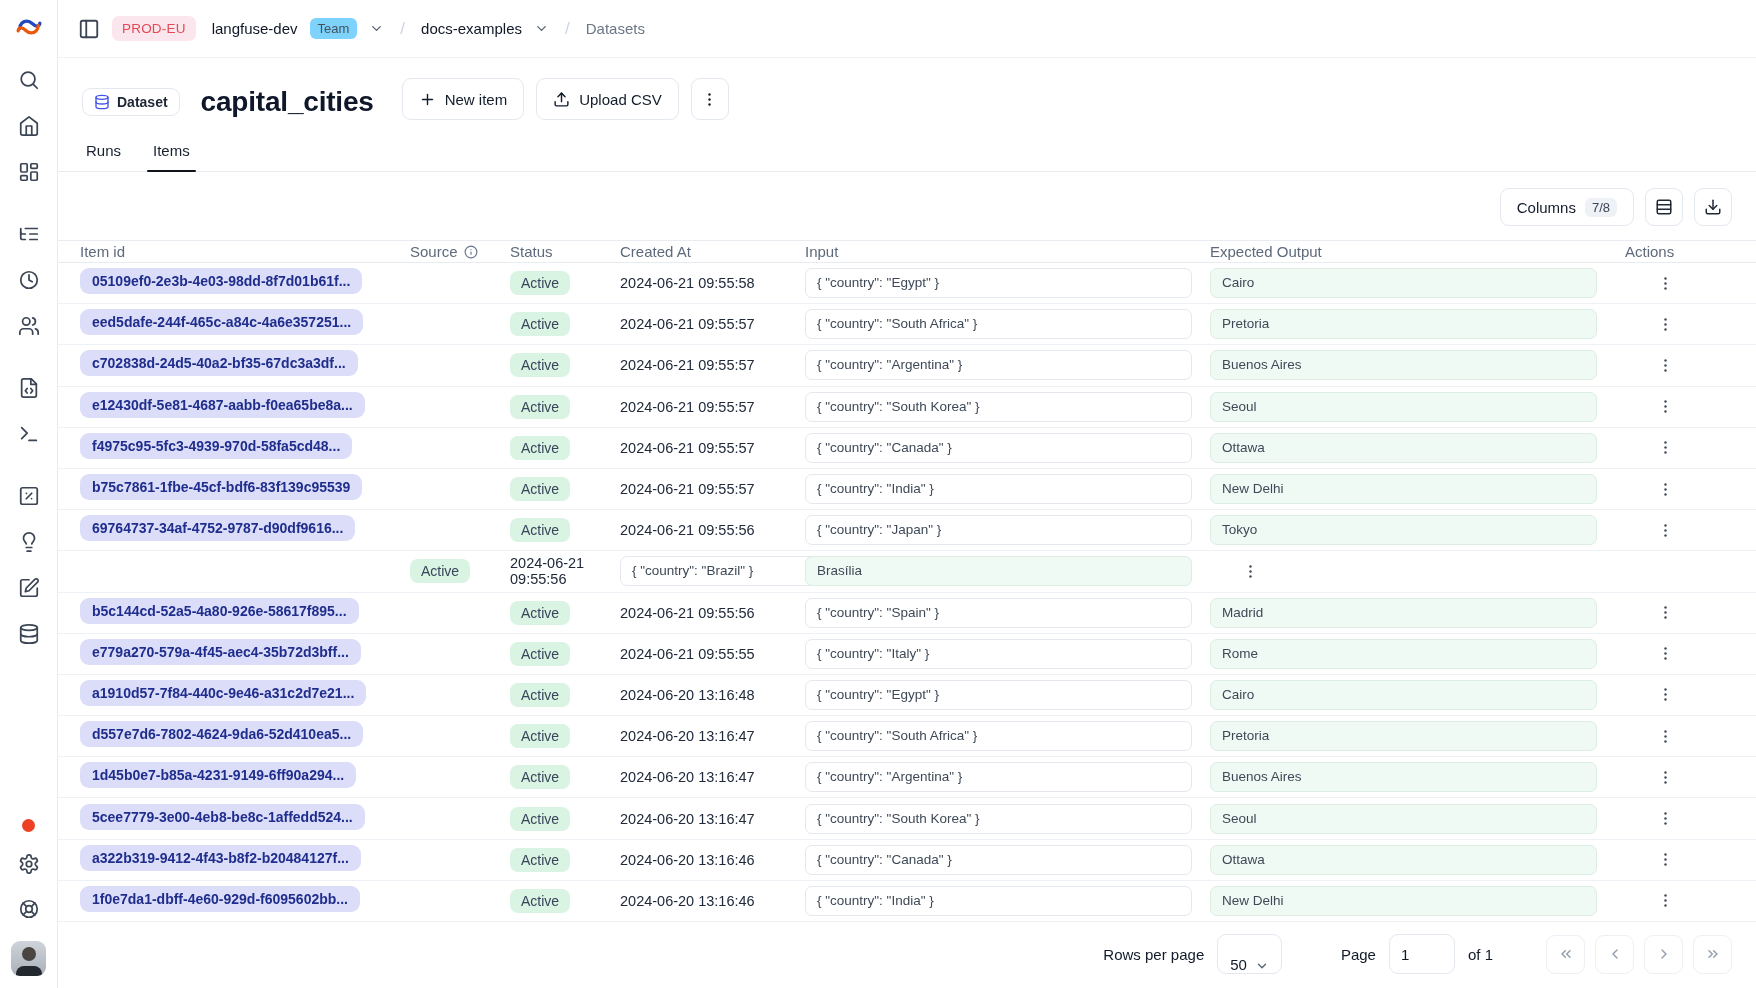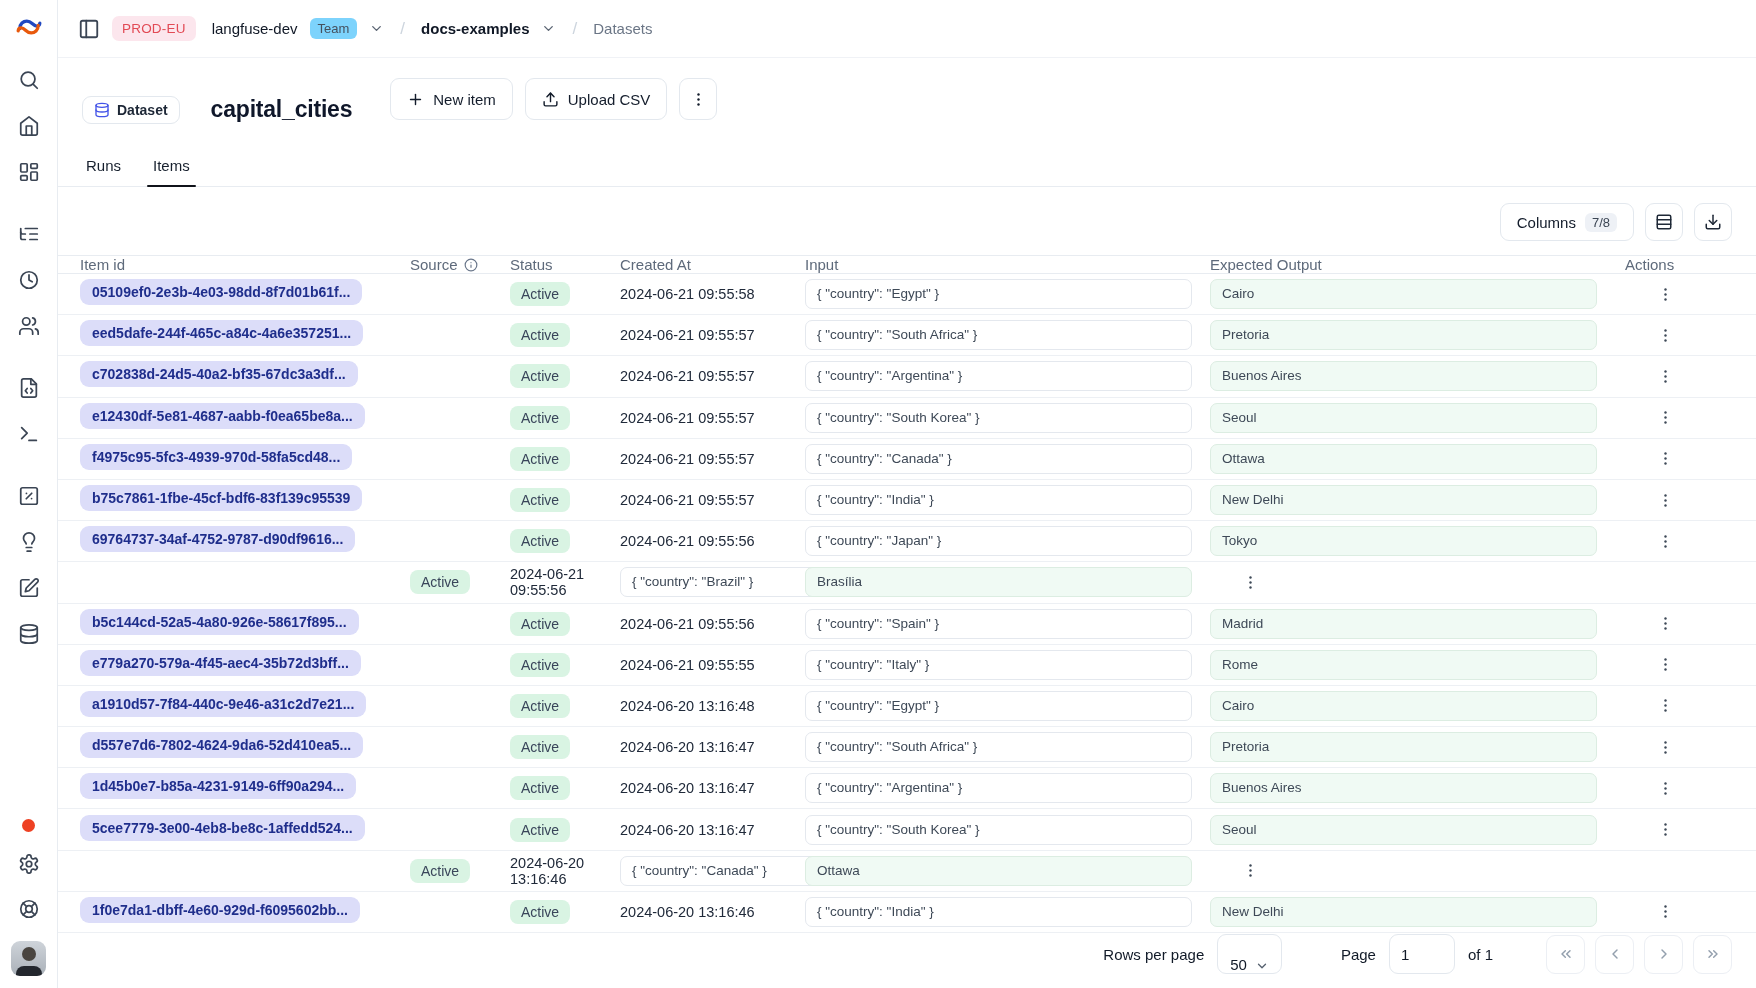--- a/index.html
+++ b/index.html
@@ -55,33 +55,33 @@
     background:#fce6ed; color:#e24a55; font-size:13.5px; font-weight:500;
     border-radius:7px; padding:5px 10px; letter-spacing:.2px;
   }
   .org-name { font-size:15px; font-weight:500; color:#101826; margin-left:4px; }
   .type-badge {
     background:#7dd3fc; color:#45505e; font-size:13px; border-radius:6px; padding:3px 8px;
   }
   .bc-chev { color:#5b6573; display:flex; cursor:pointer; background:none; border:none; padding:0; }
   .bc-chev svg { width:15px; height:15px; }
   .bc-slash { color:#cdd5de; font-size:17px; margin:0 4px; }
-  .bc-project { font-size:15px; font-weight:700; color:#101826; }
+  .bc-project { font-size:15px; font-weight:400; color:#101826; }
   .bc-section { font-size:15px; color:#6b7686; }
 
   
   .page-head { display:flex; align-items:flex-start; padding:20px 24px 0;gap:20px; }
   .ph-left { display:flex; align-items:center; gap:13px; }
   .entity-pill {
     display:flex; align-items:center; gap:7px; border:1px solid #e3e8ee; border-radius:9px;
     padding:5px 11px; background:#fff;
   }
   .entity-pill svg { width:16px; height:16px; color:#4353e8; }
   .entity-pill span { font-size:14px; font-weight:600; color:#1d2736; }
-  .page-title { font-size:23px; font-weight:700; margin:18px; letter-spacing:-.2px; }
+  .page-title { font-size:28px; font-weight:700; margin:8px; letter-spacing:-.2px; }
   .ph-actions { display:flex; align-items:center; gap:12px; }
   .btn {
     display:flex; align-items:center; gap:9px; background:#fff; border:1px solid #e3e8ee;
     border-radius:9px; height:42px; padding:0 16px; font-size:15px; font-weight:500;
     color:#131c2b; cursor:pointer; font-family:inherit;
   }
   .btn svg { width:17px; height:17px; }
   .btn.icon-only { width:38px; padding:0; justify-content:center; }
 
   
@@ -701,20 +701,21 @@
         <svg viewBox="0 0 24 24" fill="currentColor">
                   <circle cx="12" cy="5" r="1.7"></circle>
                   <circle cx="12" cy="12" r="1.7"></circle>
                   <circle cx="12" cy="19" r="1.7"></circle>
                 </svg>
       </button>
     </div>
   </div>
 
   <div class="tr">
+    <div class="td"><span class="id-pill">a322b319-9412-4f43-b8f2-b20484127f...</span></div>
     <div class="td"></div>
     <div class="td"><span class="status-badge">Active</span></div>
     <div class="td td-created">2024-06-20 13:16:46</div>
     <div class="td">
               <div class="cell-box input">{ "country": "Canada" }</div>
             </div>
     <div class="td">
               <div class="cell-box expected">Ottawa</div>
             </div>
     <div class="td td-actions">

